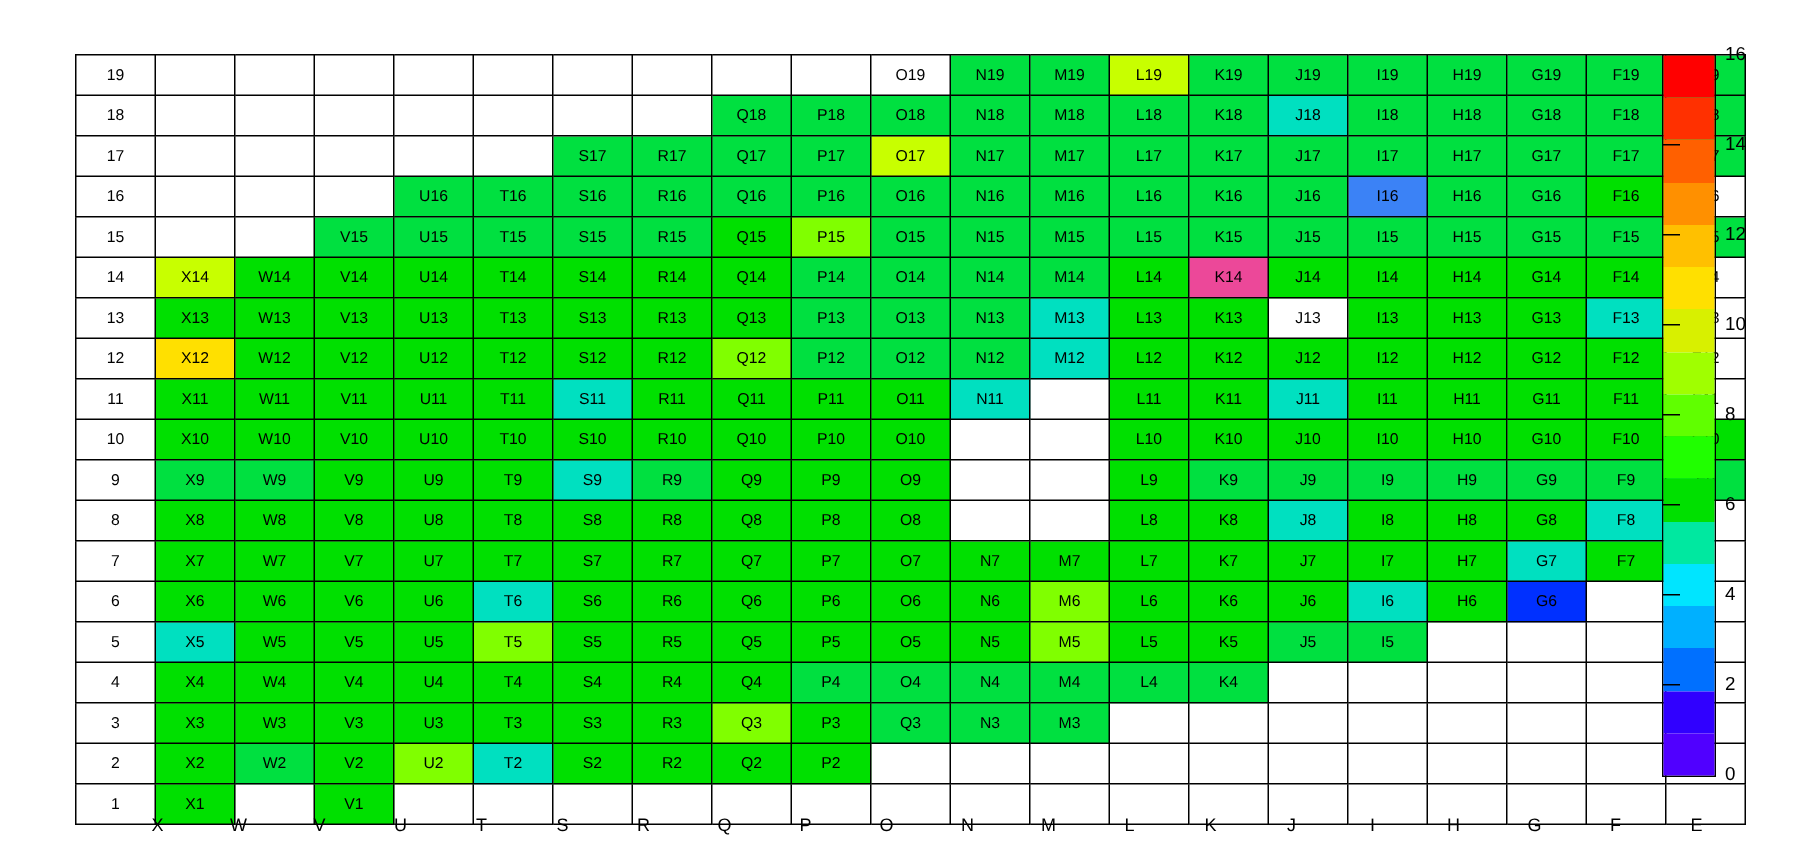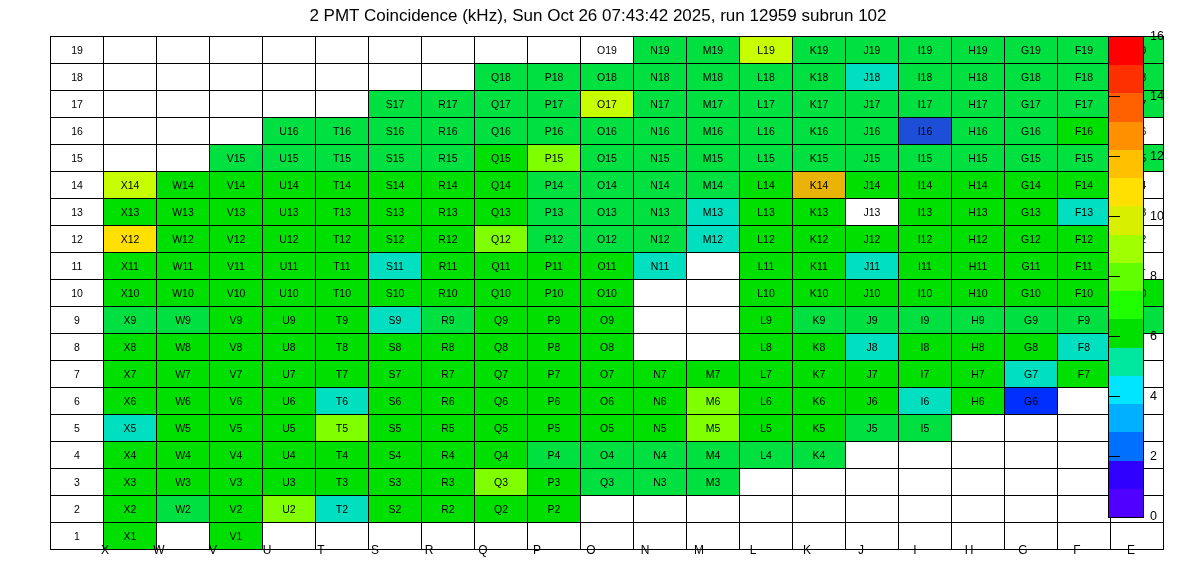--- a/index.html
+++ b/index.html
@@ -19,21 +19,20 @@
   #cbar div{width:100%;}
   #cbarlabels{position:absolute;left:1146px;top:36px;height:480px;width:40px;}
   #cbarlabels span{position:absolute;left:4px;font-size:12.5px;color:#000;transform:translateY(-50%);}
   .tick{position:absolute;left:1108px;width:12px;height:1px;background:#000;}
 </style>
 </head>
 <body>
 
 <div id="root">
 
-  <div id="title">2 PMT Coincidence (kHz), Sun Oct 26 07:43:42 2025, run 12959 subrun 102</div>
 
   <div id="plot">
     <table class="grid">
       <tbody id="grid-body">
           <tr>
             <td class="rowlab">19</td>
             <td style="background: rgb(255, 255, 255);"></td>
             <td style="background: rgb(255, 255, 255);"></td>
             <td style="background: rgb(255, 255, 255);"></td>
             <td style="background: rgb(255, 255, 255);"></td>
@@ -110,21 +109,21 @@
             <td style="background: rgb(0, 224, 64);">S16</td>
             <td style="background: rgb(0, 224, 64);">R16</td>
             <td style="background: rgb(0, 224, 64);">Q16</td>
             <td style="background: rgb(0, 224, 64);">P16</td>
             <td style="background: rgb(0, 224, 64);">O16</td>
             <td style="background: rgb(0, 224, 64);">N16</td>
             <td style="background: rgb(0, 224, 64);">M16</td>
             <td style="background: rgb(0, 224, 64);">L16</td>
             <td style="background: rgb(0, 224, 64);">K16</td>
             <td style="background: rgb(0, 224, 64);">J16</td>
-            <td style="background: #1d4ed8;">I16</td>
+            <td style="background: #3b82f6;">I16</td>
             <td style="background: rgb(0, 224, 64);">H16</td>
             <td style="background: rgb(0, 224, 64);">G16</td>
             <td style="background: rgb(0, 224, 0);">F16</td>
             <td style="background: rgb(255, 255, 255);">E16</td>
           </tr>
           <tr>
             <td class="rowlab">15</td>
             <td style="background: rgb(255, 255, 255);"></td>
             <td style="background: rgb(255, 255, 255);"></td>
             <td style="background: rgb(0, 224, 64);">V15</td>
@@ -154,21 +153,21 @@
             <td style="background: rgb(0, 224, 0);">U14</td>
             <td style="background: rgb(0, 224, 0);">T14</td>
             <td style="background: rgb(0, 224, 0);">S14</td>
             <td style="background: rgb(0, 224, 0);">R14</td>
             <td style="background: rgb(0, 224, 0);">Q14</td>
             <td style="background: rgb(0, 224, 64);">P14</td>
             <td style="background: rgb(0, 224, 64);">O14</td>
             <td style="background: rgb(0, 224, 64);">N14</td>
             <td style="background: rgb(0, 224, 64);">M14</td>
             <td style="background: rgb(0, 224, 0);">L14</td>
-            <td style="background: #eab308;">K14</td>
+            <td style="background: #ec4899;">K14</td>
             <td style="background: rgb(0, 224, 0);">J14</td>
             <td style="background: rgb(0, 224, 0);">I14</td>
             <td style="background: rgb(0, 224, 0);">H14</td>
             <td style="background: rgb(0, 224, 0);">G14</td>
             <td style="background: rgb(0, 224, 0);">F14</td>
             <td style="background: rgb(255, 255, 255);">E14</td>
           </tr>
           <tr>
             <td class="rowlab">13</td>
             <td style="background: rgb(0, 224, 0);">X13</td>

